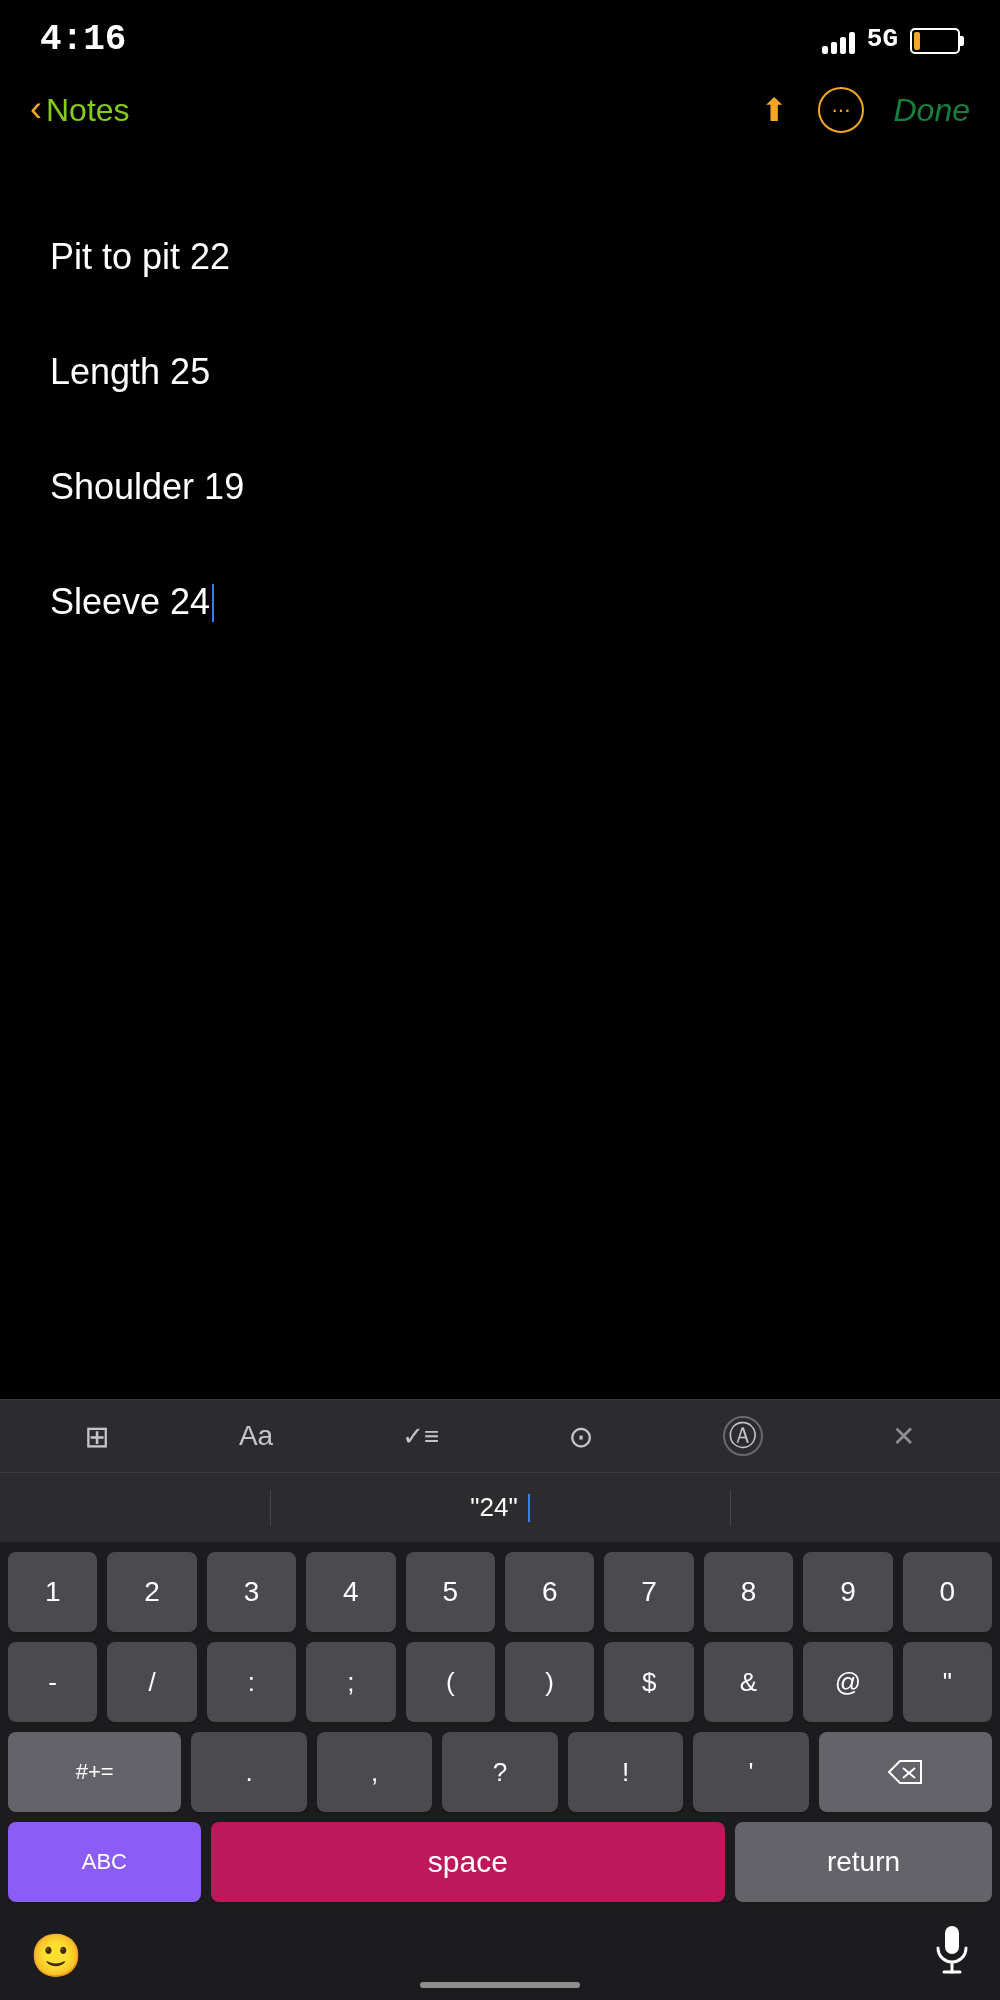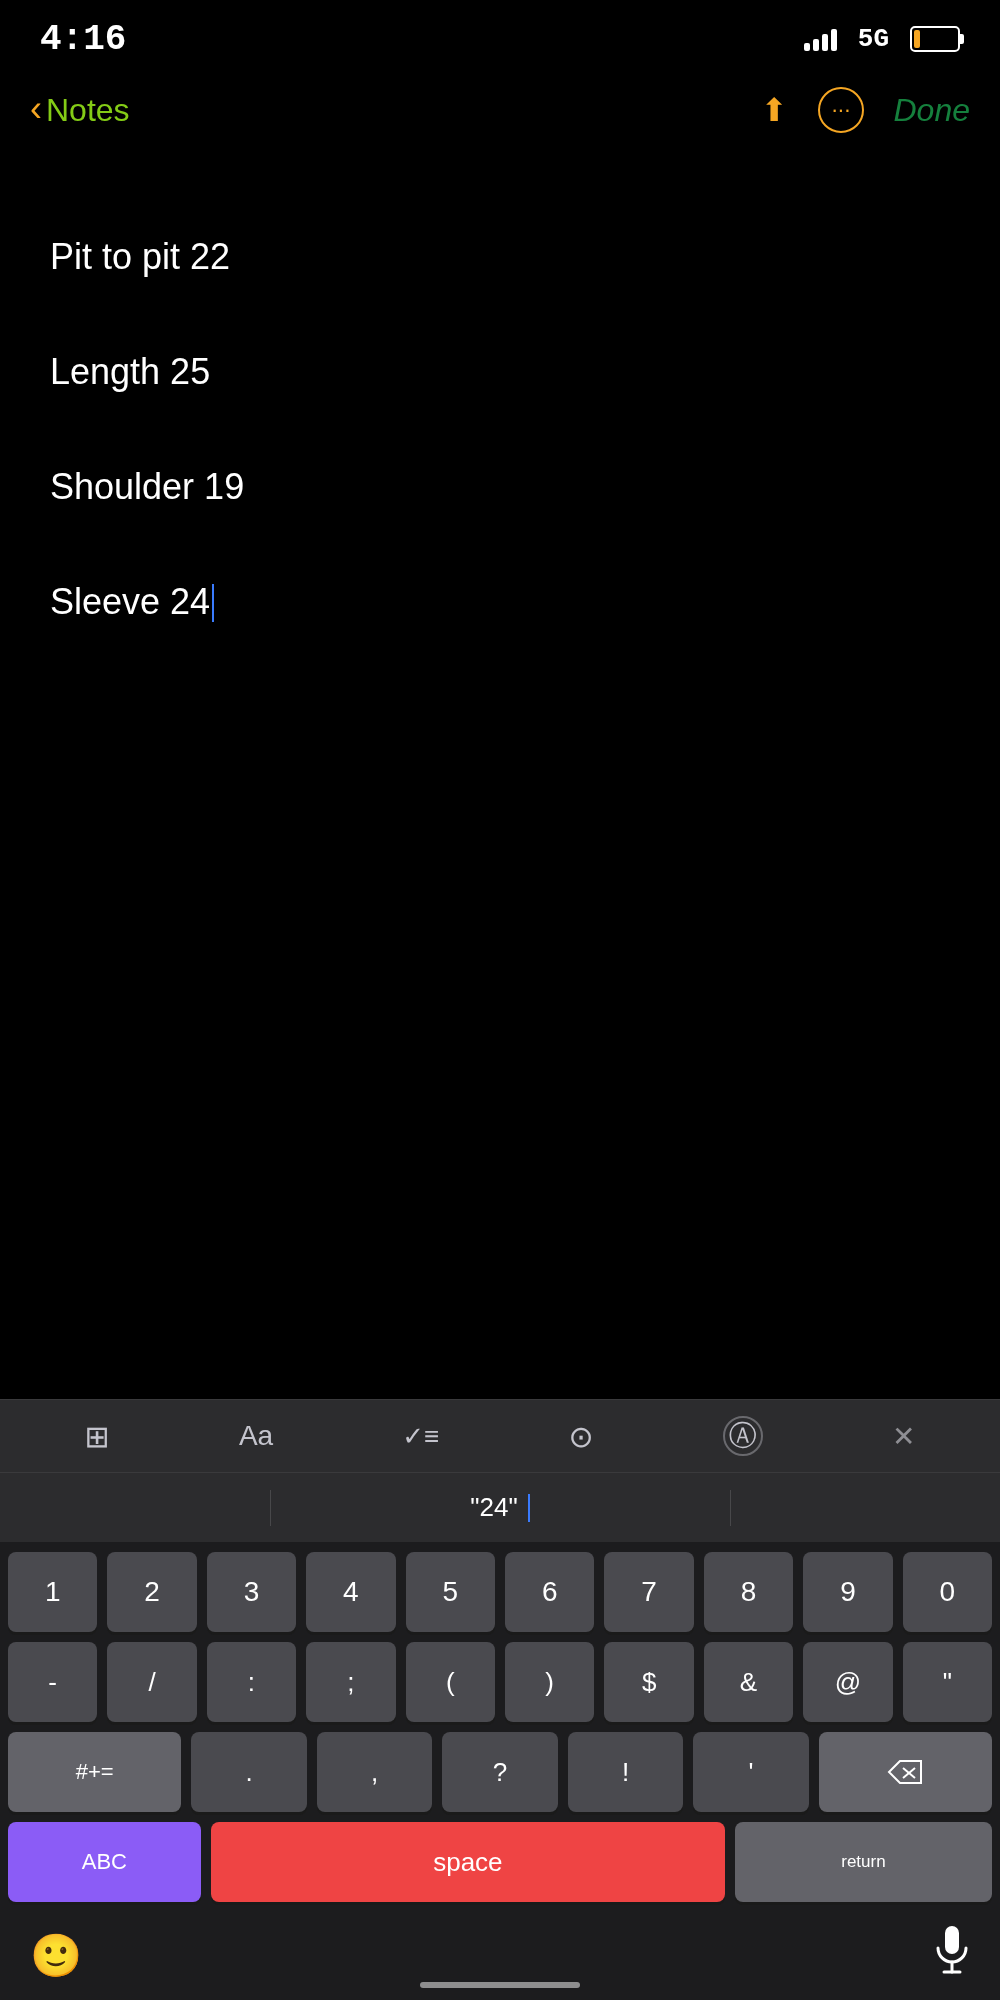--- a/index.html
+++ b/index.html
@@ -23,22 +23,22 @@
       height: 70px;
       font-family: Liberation Mono, monospace;
     }
     .status-time {
       color: #fff;
       font-size: 36px;
       font-weight: 600;
     }
     .status-right {
       display: flex;
-      align-items: center;
-      gap: 21px;
+      align-items: flex-end;
+      gap: 12px;
     }
     .signal-bars {
       display: flex;
       align-items: flex-end;
       gap: 3px;
       height: 24px;
     }
     .signal-bar {
       background: #fff;
       border-radius: 2px;
@@ -282,27 +282,27 @@
       background: #636369;
       color: #fff;
       font-size: 22px;
       font-weight: 500;
     }
     .key-special {
       background: #636369;
     }
     .key-space {
       flex: 4;
-      background: #ef4444;
-      font-size: 26px;
+      background: #be185d;
+      font-size: 30px;
     }
     .key-return {
       flex: 2;
       background: #636369;
-      font-size: 17px;
+      font-size: 28px;
     }
     .key-abc {
       flex: 1.5;
       background: #8b5cf6;
       font-size: 22px;
     }
     .key-backspace {
       flex: 1.5;
       background: #636369;
     }

